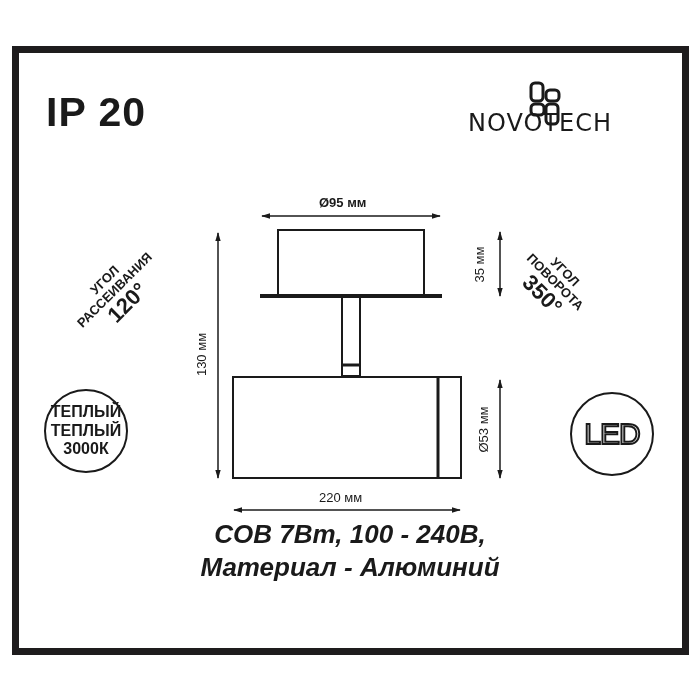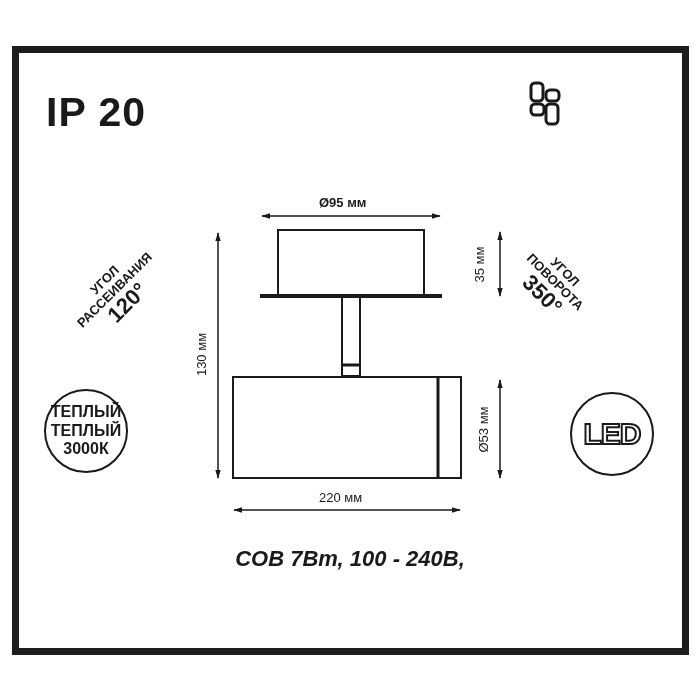--- a/index.html
+++ b/index.html
@@ -11,37 +11,38 @@
     .drawing { position: absolute; left: 0; top: 0; width: 700px; height: 700px; }
     .dim { position: absolute; font-size: 13px; white-space: nowrap; line-height: 1; }
     .vert { transform: rotate(-90deg); transform-origin: center center; }
     .diag-left { position: absolute; left: 68px; top: 268px; transform: rotate(-45deg); text-align: center; font-weight: bold; line-height: 1.05; }
     .diag-right { position: absolute; left: 515px; top: 260px; transform: rotate(45deg); text-align: center; font-weight: bold; line-height: 1.05; }
     .small-cap { font-size: 13px; }
     .big-deg { font-size: 22px; }
     .badge { position: absolute; width: 80px; height: 80px; border: 2px solid #1a1a1a; border-radius: 50%; display: flex; flex-direction: column; align-items: center; justify-content: center; }
     .badge-warm { left: 44px; top: 389px; font-weight: bold; font-size: 16px; line-height: 1.15; }
     .badge-led { left: 570px; top: 392px; }
-    .led-text { font-size: 30px; font-weight: bold; color: #fff; -webkit-text-stroke: 2px #1a1a1a; letter-spacing: -1px; }
-    .spec { position: absolute; left: 0; width: 700px; top: 545px; text-align: center; font-size: 22px; font-weight: bold; font-style: italic; line-height: 1.25; }
+    .led-text { font-size: 30px; font-weight: normal; color: #fff; -webkit-text-stroke: 2px #1a1a1a; letter-spacing: -1px; }
+    .spec { position: absolute; left: 0; width: 700px; top: 518px; text-align: center; font-size: 26px; font-weight: bold; font-style: italic; line-height: 1.25; }
   </style>
 </head>
 <body>
 
 <div class="frame"></div>
 
 <div class="ip">IP 20</div>
 
 <div class="logo">
   <svg width="200" height="60" viewBox="0 0 200 60" style="position:absolute;left:0;top:0">
     <rect x="63" y="3" width="12" height="18" rx="4" fill="none" stroke="#1a1a1a" stroke-width="3"></rect>
     <rect x="78" y="10" width="13" height="11" rx="4" fill="none" stroke="#1a1a1a" stroke-width="3"></rect>
     <rect x="63" y="24" width="13" height="11" rx="4" fill="none" stroke="#1a1a1a" stroke-width="3"></rect>
     <rect x="78" y="24" width="12" height="20" rx="4" fill="none" stroke="#1a1a1a" stroke-width="3"></rect>
   </svg>
+  <div class="logo-text">NOVOTECH</div>
 </div>
 
 <svg class="drawing" viewBox="0 0 700 700">
   <defs>
     <marker id="arr" viewBox="0 0 10 10" refX="9" refY="5" markerWidth="6" markerHeight="6" orient="auto-start-reverse">
       <path d="M0,2 L10,5 L0,8 z" fill="#1a1a1a"></path>
     </marker>
   </defs>
 
   <rect x="278" y="230" width="146" height="66" fill="none" stroke="#1a1a1a" stroke-width="2"></rect>
@@ -88,13 +89,14 @@
   <div>ТЕПЛЫЙ</div>
   <div>3000К</div>
 </div>
 
 <div class="badge badge-led">
   <div class="led-text">LED</div>
 </div>
 
 <div class="spec">
   <div>COB 7Вт, 100 - 240В,</div>
+  <div>Материал - Алюминий</div>
 </div>
 
 </body></html>

